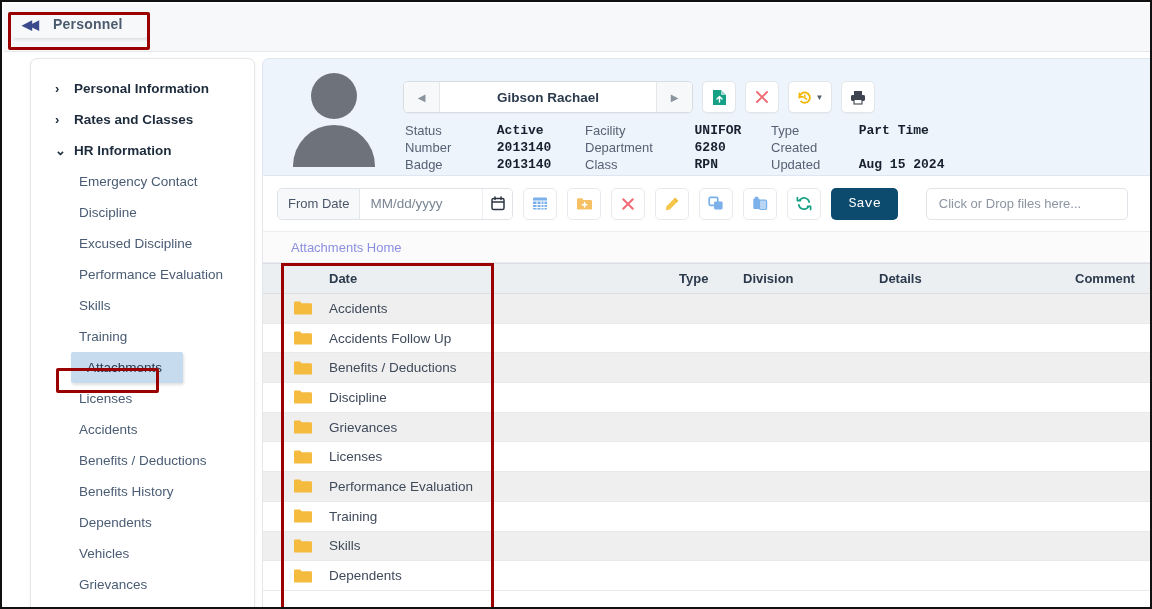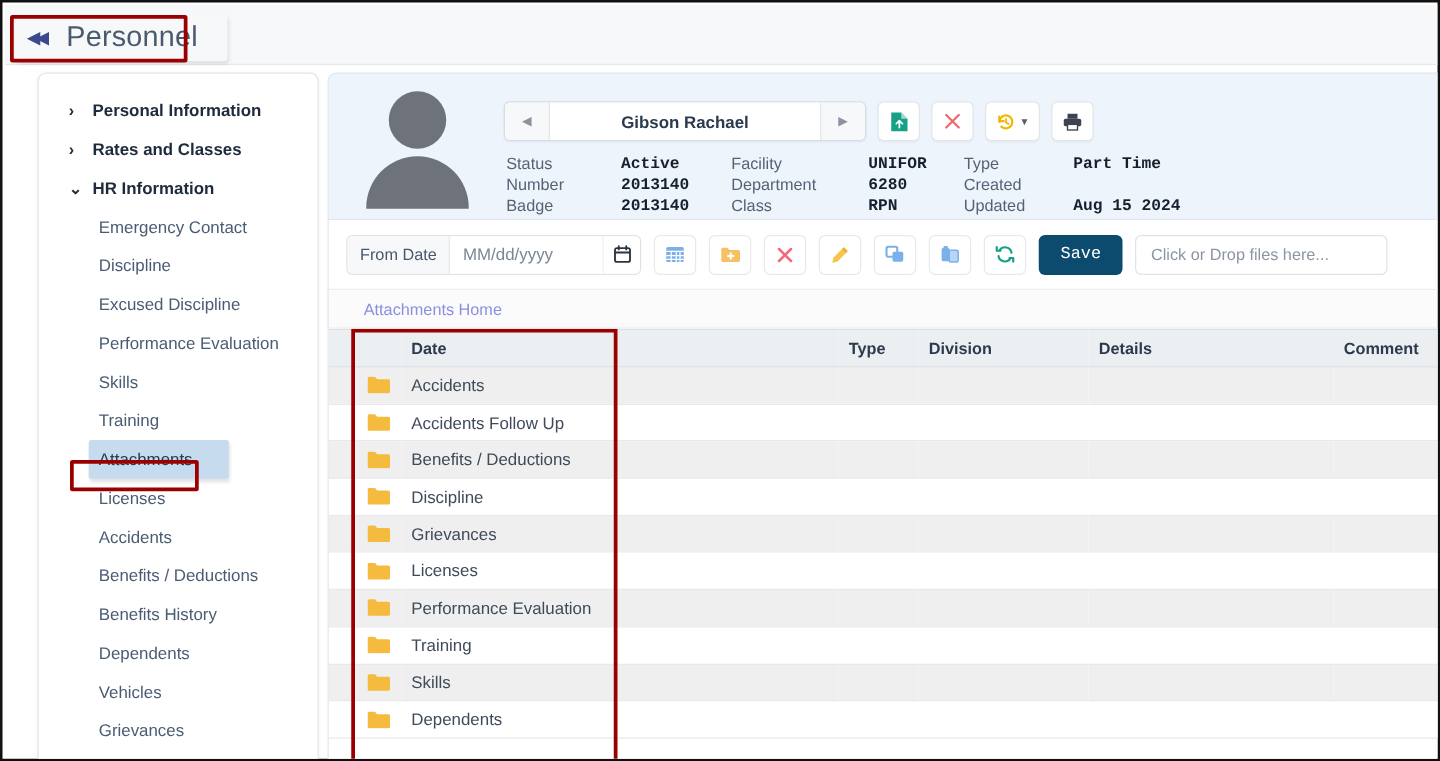--- a/index.html
+++ b/index.html
@@ -31,21 +31,21 @@
     background: #f7f8fa;
     border-radius: 3px;
     box-shadow: 1px 2px 3px rgba(0,0,0,0.10);
   }
   .dbl-arrow {
     color: #3a4a8c; font-size: 13px; letter-spacing: -3px;
     font-weight: bold; line-height: 1;
     padding-right: 3px;
   }
   .module-title {
-    font-size: 23px; font-weight: normal; color: #4c5a6e;
+    font-size: 14px; font-weight: bold; color: #4c5a6e;
     letter-spacing: .2px;
   }
   .hl-title {
     position: absolute; left: 4px; top: 8px;
     width: 142px; height: 38px;
     border: 3px solid #9b0000; border-radius: 2px;
     pointer-events: none;
   }
 
   
@@ -71,21 +71,21 @@
     line-height: 1;
   }
   .nav-item {
     padding: 8px 0 8px 48px;
     font-size: 13.5px; color: #4a5c73;
     cursor: pointer;
   }
   .nav-item.active {
     background: #c6dbee;
     color: #2b3a4d;
-    width: 112px; margin-left: 40px; padding-left: 8px;
+    width: 112px; margin-left: 40px; padding-left: 16px;
     border-radius: 2px;
     box-shadow: 1px 2px 3px rgba(0,0,0,0.12);
   }
   .hl-attach {
     position: absolute; left: 54px; top: 366px;
     width: 103px; height: 25px;
     border: 3px solid #9b0000; border-radius: 2px;
     pointer-events: none;
   }
 
@@ -195,21 +195,21 @@
     display: flex; align-items: center; justify-content: center;
     cursor: pointer;
   }
   .save-btn {
     height: 32px; padding: 0 17px; border: none; border-radius: 5px;
     background: #0c4a6e; color: #ffffff; font-size: 13.5px;
     font-family: Liberation Mono, monospace;
     display: flex; align-items: center; cursor: pointer;
   }
   .drop-zone {
-    height: 32px; width: 202px;
+    margin-left: 18px; height: 32px; width: 202px;
     border: 1px solid #e0e4e9; border-radius: 5px; background: #fff;
     display: flex; align-items: center; padding: 0 12px;
     font-size: 13px; color: #8c95a1; cursor: pointer;
   }
 
   
   .crumbbar {
     position: relative;
     width: 892px; height: 31px;
     background: #fbfbfc;

